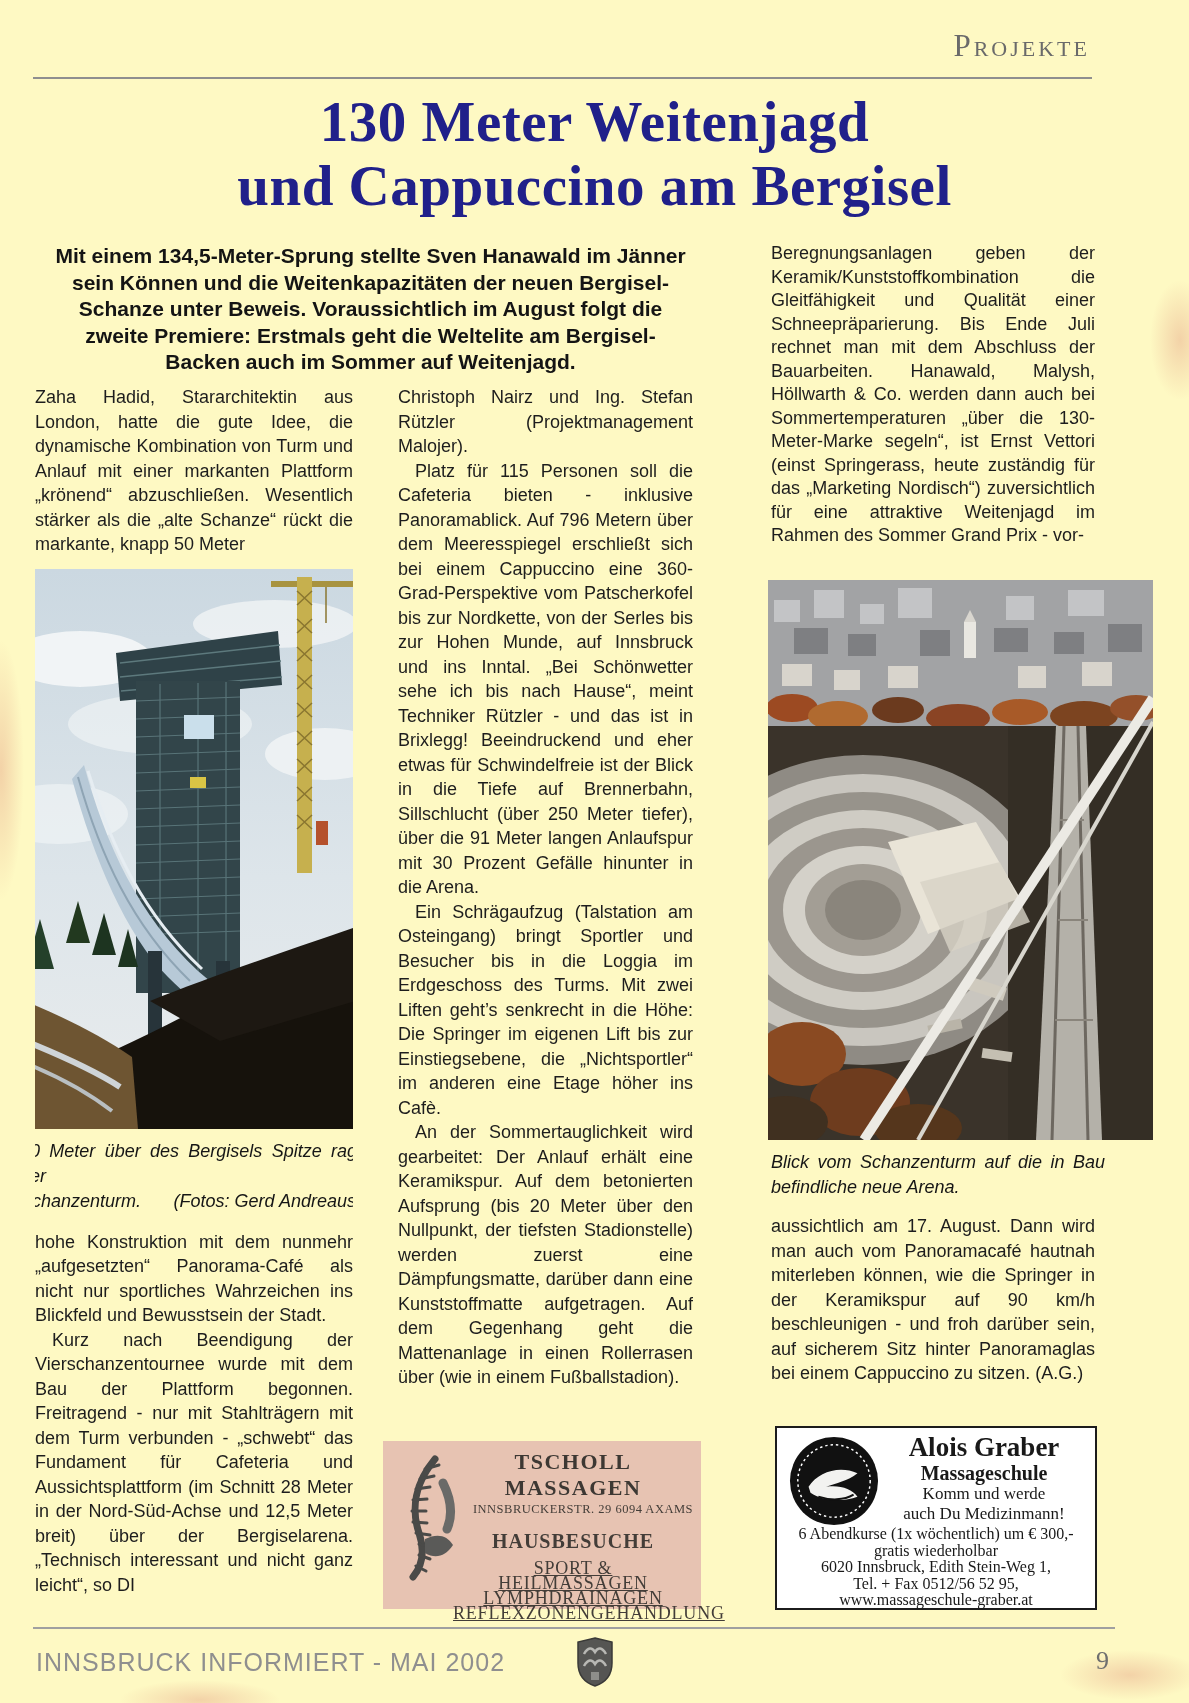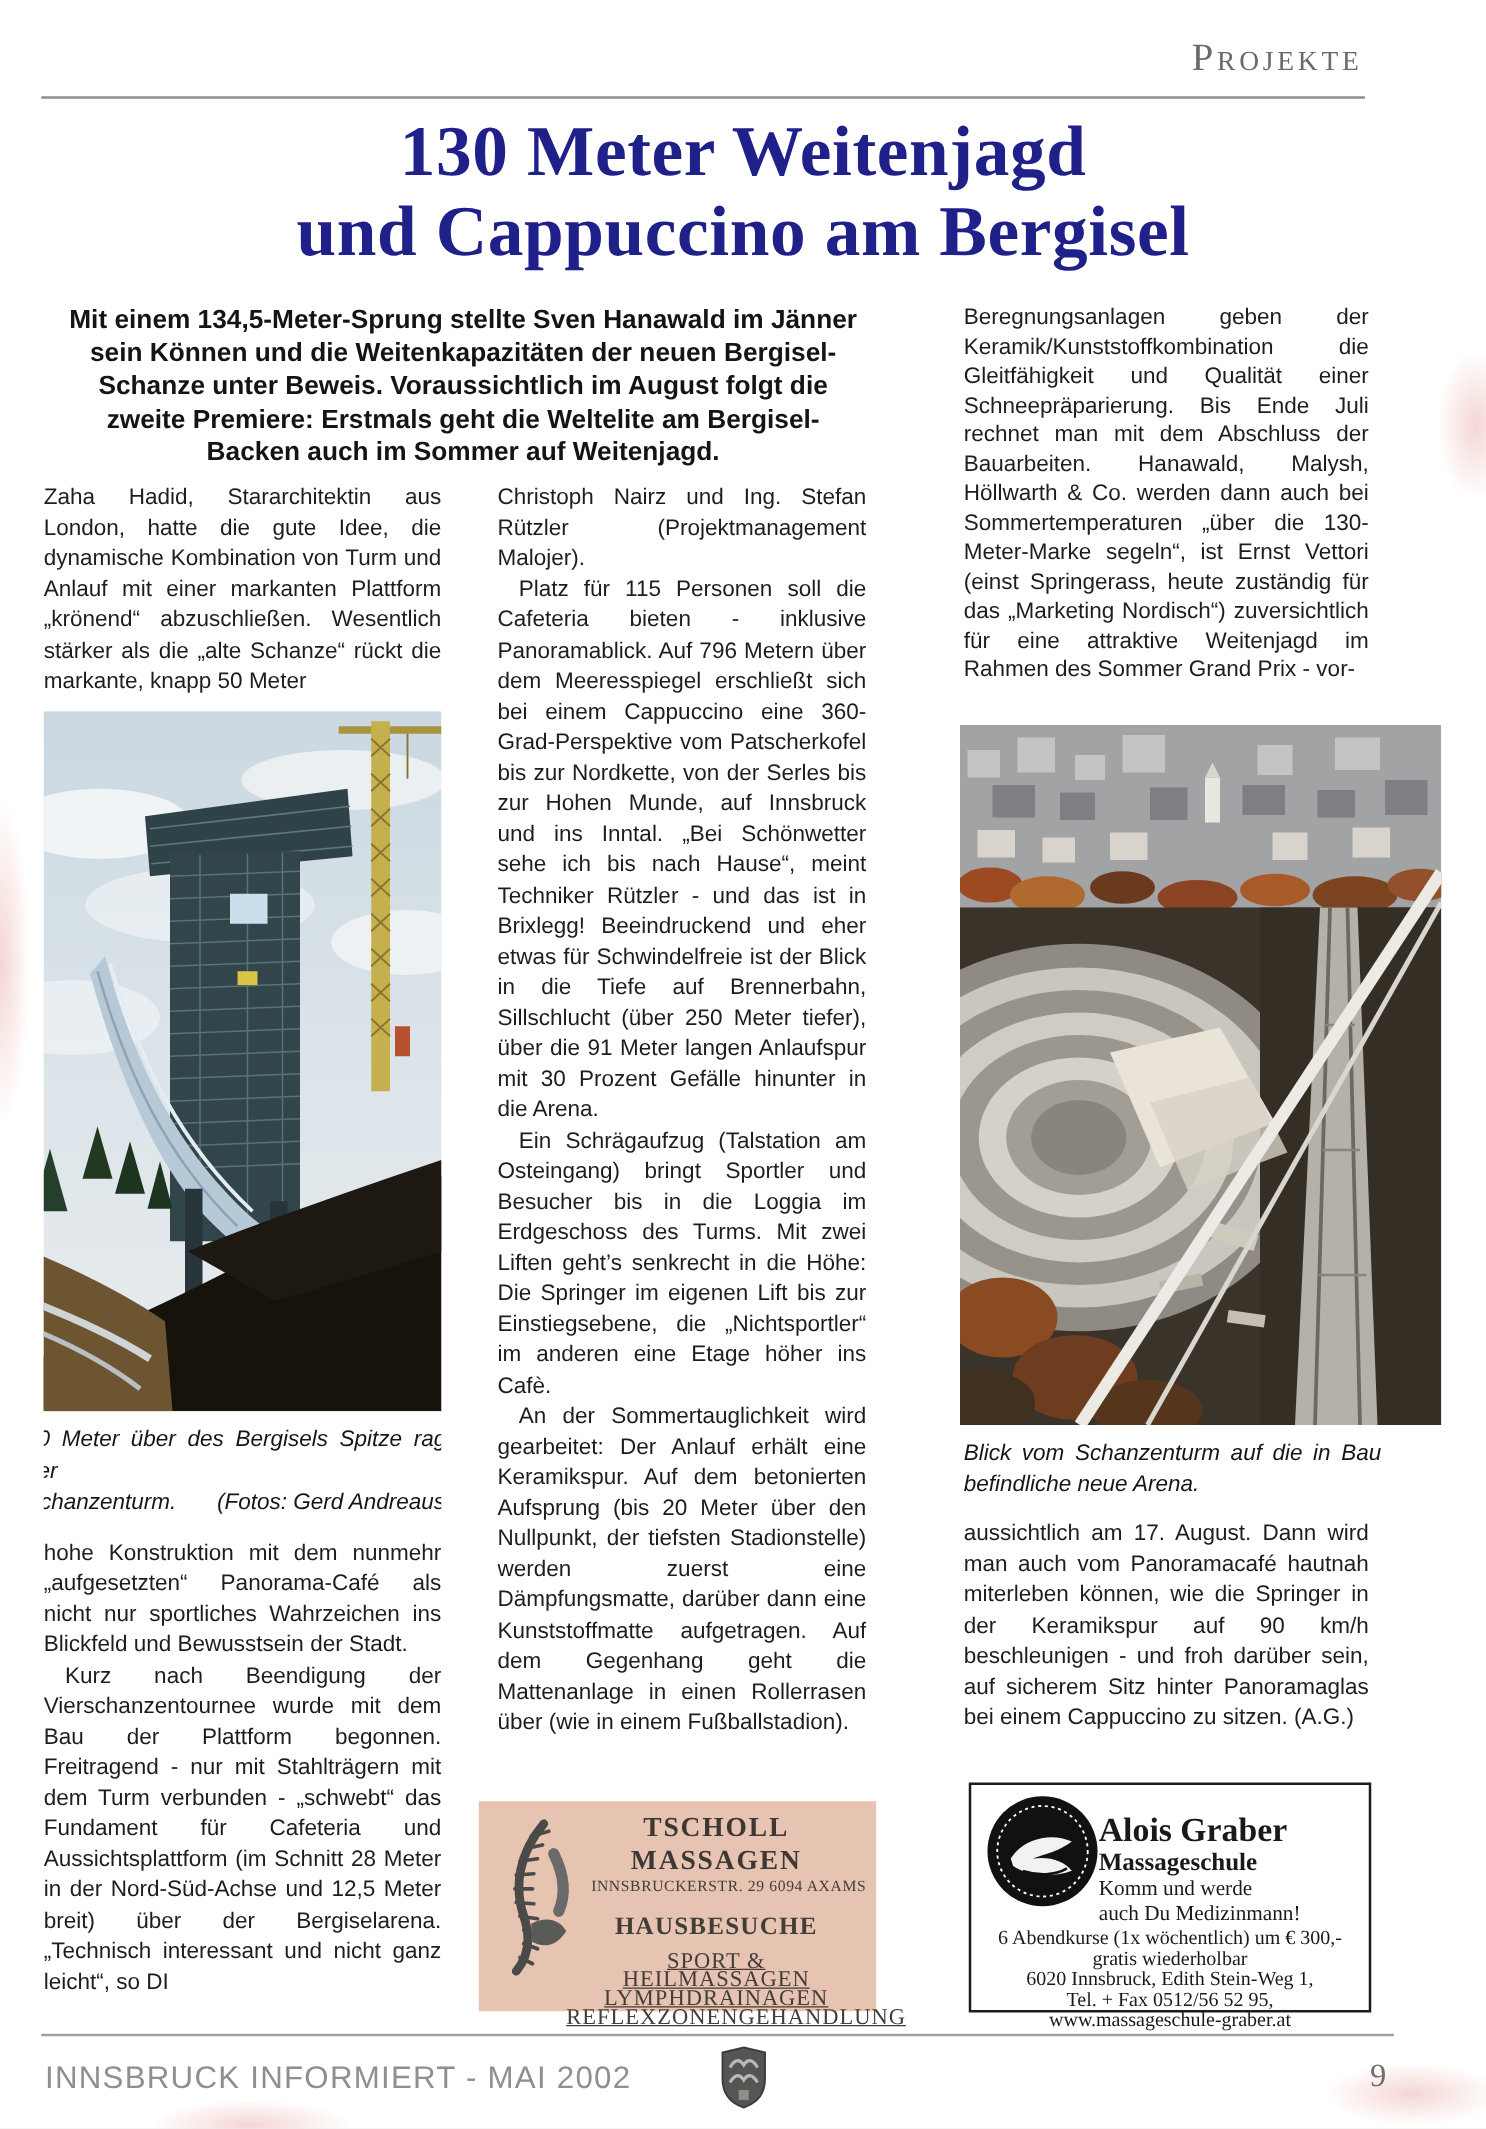--- a/index.html
+++ b/index.html
@@ -1,19 +1,19 @@
 <!DOCTYPE html>
 <html><head>
 <meta charset="utf-8">
 <style>
   * { margin:0; padding:0; box-sizing:border-box; }
   html,body { background:#e8e8e8; }
   .page {
     position:relative; width:1189px; height:1703px; margin:0 auto;
-    background:#ffffff; overflow:hidden;
+    background:#fef9c3; overflow:hidden;
     font-family:"Liberation Sans", sans-serif; color:#1d1d1d;
   }
   
   .smudge { position:absolute; pointer-events:none; border-radius:50%;
     background:radial-gradient(closest-side, rgba(214,110,96,.28), rgba(214,110,96,0)); }
   .sm1 { left:-22px; top:640px; width:46px; height:260px; }
   .sm2 { left:1150px; top:280px; width:60px; height:120px; }
   .sm3 { left:1060px; top:1650px; width:140px; height:50px; }
   .sm4 { left:120px; top:1680px; width:160px; height:40px; }
 
@@ -72,21 +72,21 @@
   .t-phone { position:absolute; left:0; bottom:7px; width:100%; text-align:center;
     font-size:16.5px; font-weight:bold; letter-spacing:1.2px; color:#4a443e; }
 
   
   .ad-g {
     position:absolute; left:775px; top:1426px; width:322px; height:184px;
     background:#ffffff; border:2px solid #1c1c1c;
     font-family:"Liberation Serif", serif; color:#191919;
   }
   .g-logo { position:absolute; left:12px; top:8px; width:90px; height:90px; }
-  .g-head { margin-left:102px; width:210px; text-align:left; padding-top:22px; }
+  .g-head { margin-left:102px; width:210px; text-align:center; padding-top:5px; }
   .g-name { font-size:27px; line-height:29px; font-weight:bold; }
   .g-sub  { font-size:20px; line-height:22px; font-weight:bold; }
   .g-tag  { font-size:17px; line-height:20px; }
   .g-body { text-align:center; font-size:16px; line-height:16.5px; margin-top:2px; }
 
   .footer-rule { position:absolute; left:33px; top:1627px; width:1082px; border-top:2px solid #a0a0a0; }
   .f-issue { position:absolute; left:36px; top:1648px; font-size:25px; letter-spacing:1px; color:#8f8f8f; }
   .f-crest { position:absolute; left:576px; top:1636px; width:38px; height:52px; }
   .f-page  { position:absolute; right:80px; top:1646px; font-size:26px; color:#6f6f6f;
     font-family:"Liberation Serif", serif; }

